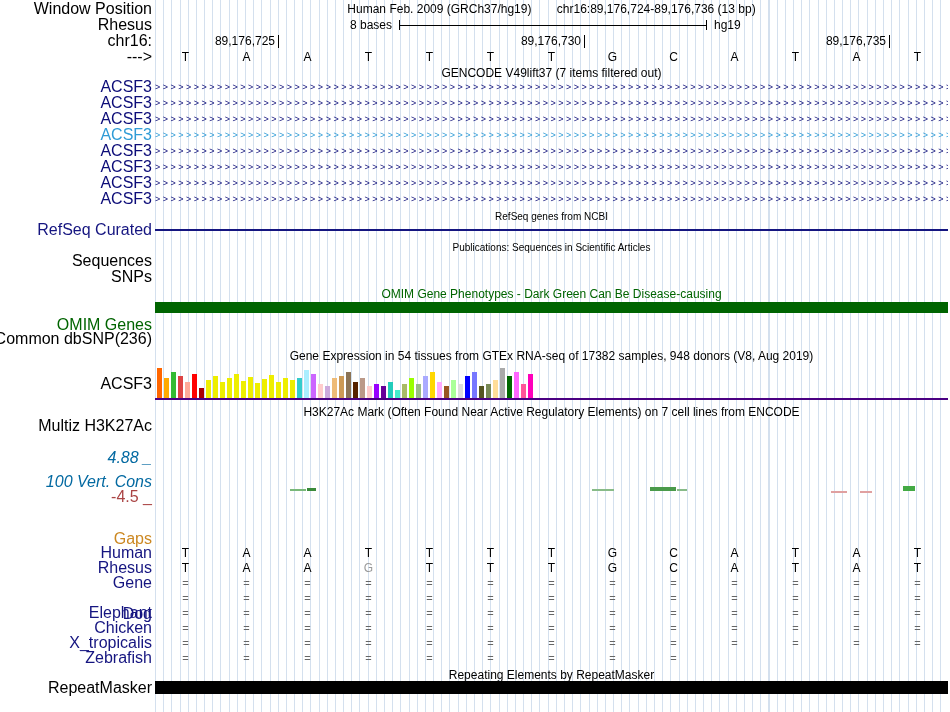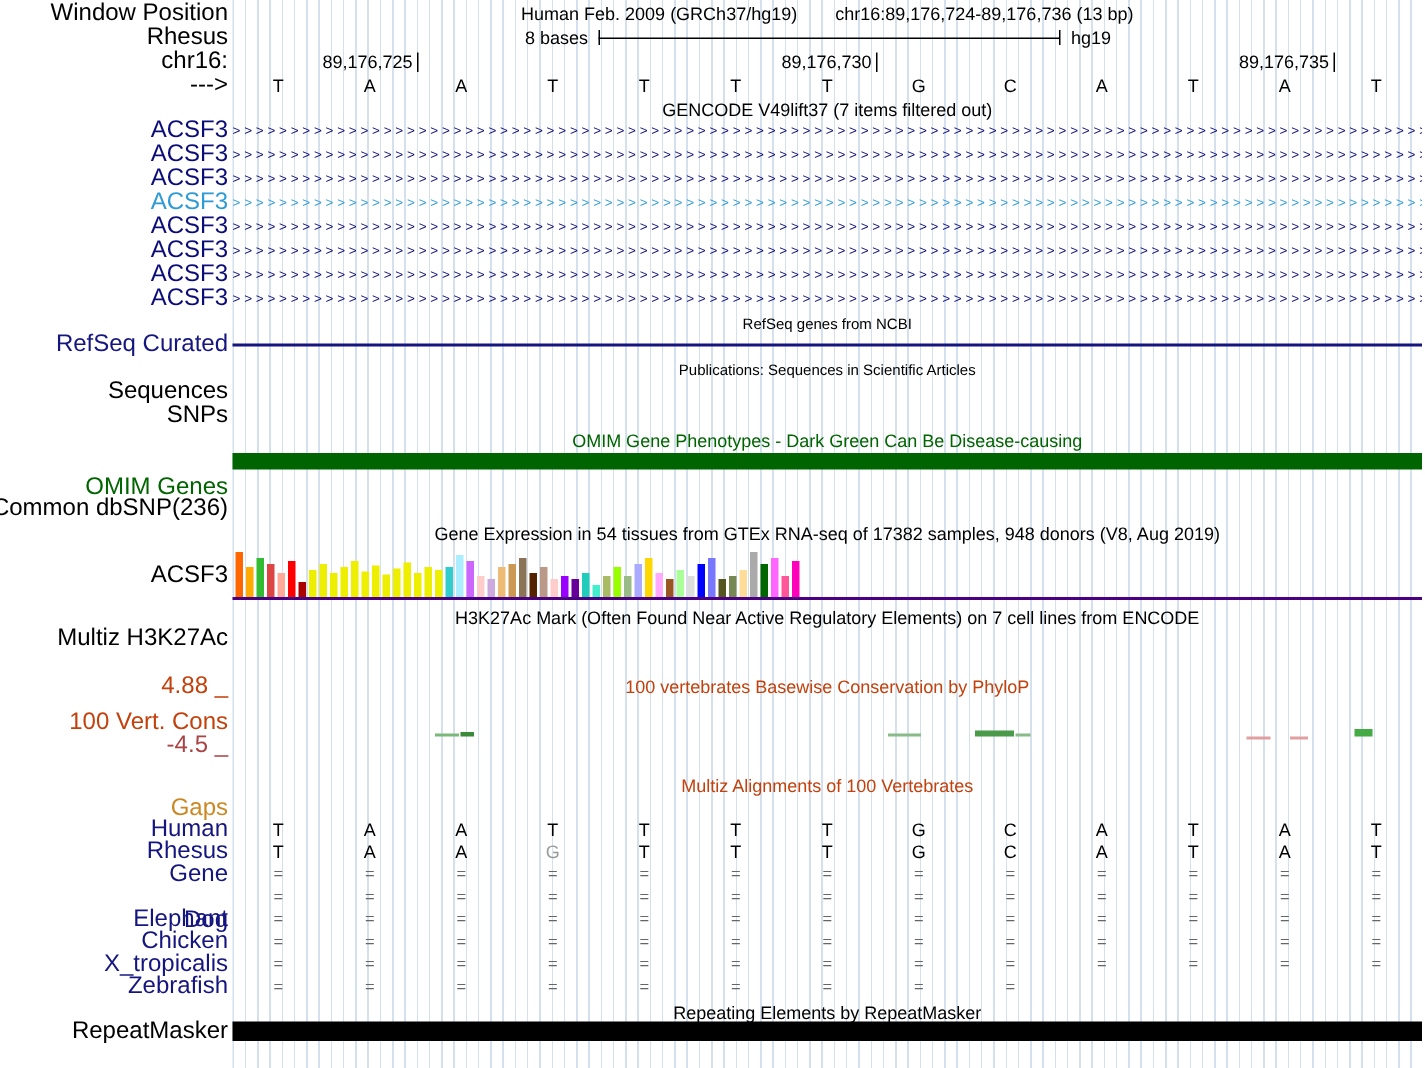--- a/index.html
+++ b/index.html
@@ -3,21 +3,21 @@
 <meta charset="utf-8">
 <style>
   html,body{margin:0;padding:0;background:#fff;}
   #page{position:relative;width:950px;height:712px;overflow:hidden;background:#fff;
         font-family:"Liberation Sans",sans-serif;color:#000;}
   #gridlines{position:absolute;left:155px;top:0;width:793px;height:712px;
         background:repeating-linear-gradient(to right,#d4e0ee 0px,#d4e0ee 1px,transparent 1px,transparent 8.18px);}
   .lab{position:absolute;right:798px;font-size:16px;line-height:14px;white-space:nowrap;text-align:right;}
   .title{position:absolute;left:155px;width:793px;text-align:center;font-size:12px;line-height:14px;white-space:nowrap;}
   .title.small{font-size:10px;}
-  .blue{color:#c2410c;}
+  .blue{color:#0369a1;font-style:italic;}
   .green{color:#006400;}
   .navy{color:#151580;}
   .orange{color:#cc8822;}
   .redneg{color:#aa4444;}
   .cell{position:absolute;transform:translateX(-50%);font-size:12px;line-height:14px;}
   .cell.eq{font-size:11px;color:#666;}
   .cell.muted{color:#999;}
   .arrows{position:absolute;left:155px;width:793px;height:10px;overflow:hidden;
         font-size:9px;line-height:10px;letter-spacing:2.5px;white-space:nowrap;}
   .bar{position:absolute;}
@@ -83,27 +83,25 @@
 <div class="lab" style="top:332px">Common dbSNP(236)</div>
 
 <div class="title" style="top:349px">Gene Expression in 54 tissues from GTEx RNA-seq of 17382 samples, 948 donors (V8, Aug 2019)</div>
 <div class="lab" style="top:377px">ACSF3</div>
 <div id="gtex-bars"></div>
 <div class="fullbar" style="top:398px;height:2px;background:#4b0082"></div>
 
 <div class="title" style="top:405px">H3K27Ac Mark (Often Found Near Active Regulatory Elements) on 7 cell lines from ENCODE</div>
 <div class="lab" style="top:419px">Multiz H3K27Ac</div>
 
-<div class="title blue" style="top:451px">100 vertebrates Basewise Conservation by PhyloP</div>
 <div class="lab blue" style="top:451px">4.88 _</div>
 <div class="lab blue" style="top:475px">100 Vert. Cons</div>
 <div class="lab redneg" style="top:490px">-4.5 _</div>
 <div id="cons-marks"></div>
 
-<div class="title blue" style="top:517px">Multiz Alignments of 100 Vertebrates</div>
 <div class="lab orange" style="top:532px">Gaps</div>
 <div id="multiz-rows">
       <span class="cell " style="left: 185.5px; top: 546px;">T</span>
       <span class="cell " style="left: 246.5px; top: 546px;">A</span>
       <span class="cell " style="left: 307.5px; top: 546px;">A</span>
       <span class="cell " style="left: 368.5px; top: 546px;">T</span>
       <span class="cell " style="left: 429.5px; top: 546px;">T</span>
       <span class="cell " style="left: 490.5px; top: 546px;">T</span>
       <span class="cell " style="left: 551.5px; top: 546px;">T</span>
       <span class="cell " style="left: 612.5px; top: 546px;">G</span>

